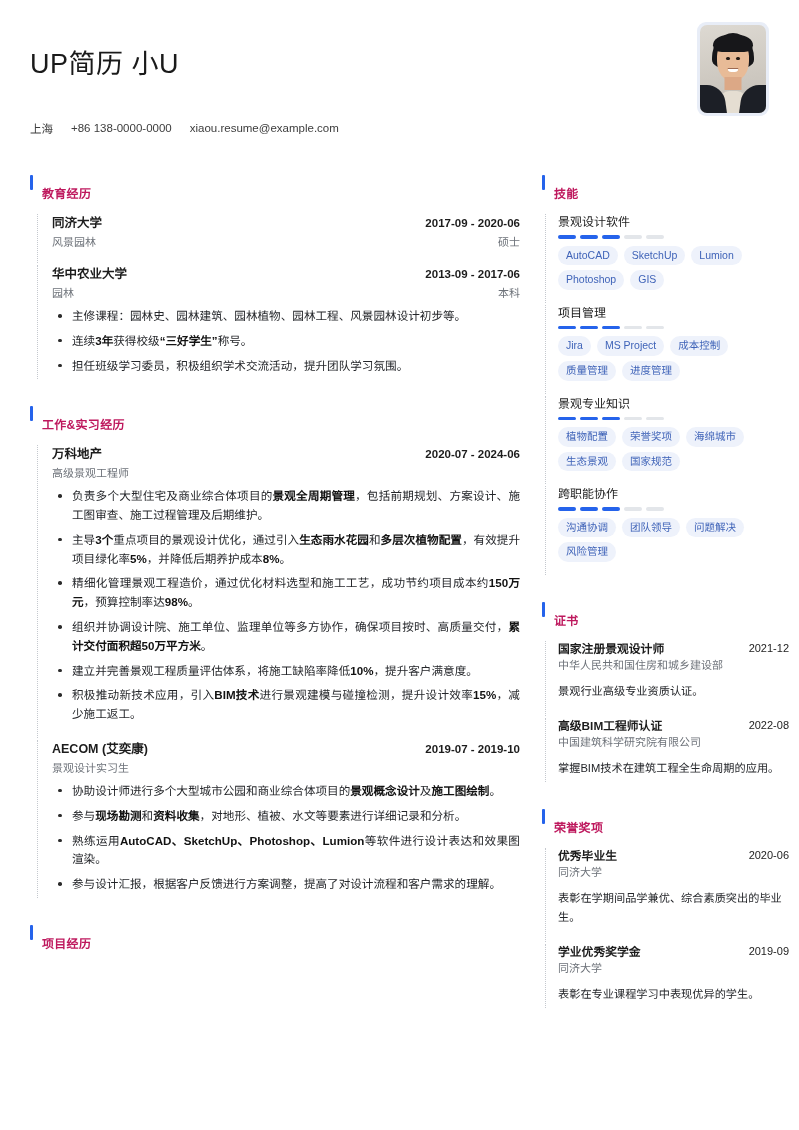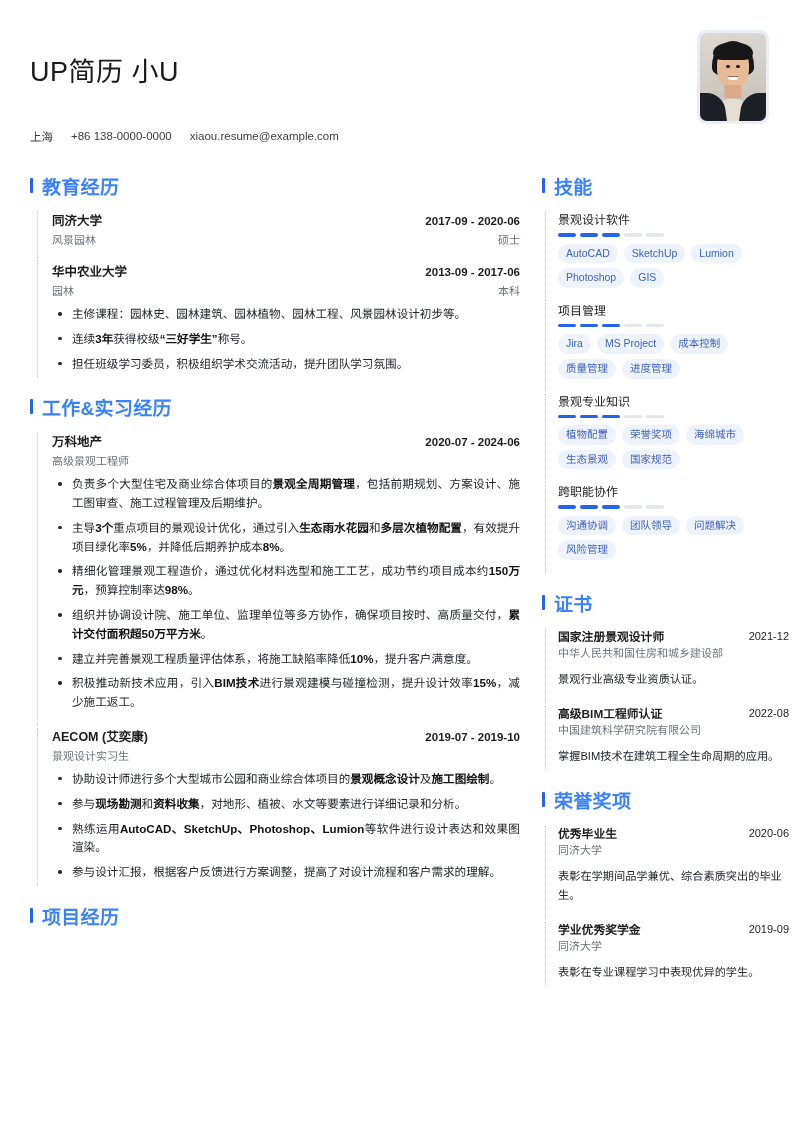--- a/index.html
+++ b/index.html
@@ -10,21 +10,21 @@
     background: #ffffff;
     font-family: "Liberation Sans", "DejaVu Sans", sans-serif;
     color: #222;
     overflow: hidden;
   }
 
   .page {
     position: relative;
     width: 799px;
     height: 1130px;
-    padding: 12px 30px;
+    padding: 4px 30px;
     background: #fff;
   }
 
   
   .header {
     position: relative;
     padding-top: 44px;
     height: 160px;
   }
   .name {
@@ -129,24 +129,25 @@
     margin-bottom: 11px;
   }
   .section-bar {
     width: 3px;
     height: 15px;
     background: #2563eb;
     border-radius: 1px;
     flex: none;
   }
   .section-title {
-    font-size: 19px;
+    font-size: 12px;
     font-weight: bold;
-    color: #3b82f6;
+    color: #be185d;
     letter-spacing: 0.3px;
+    margin-top: 20px;
   }
 
   
   .entry {
     position: relative;
     padding-left: 22px;
     padding-bottom: 14px;
   }
   .entry::before {
     content: "";

